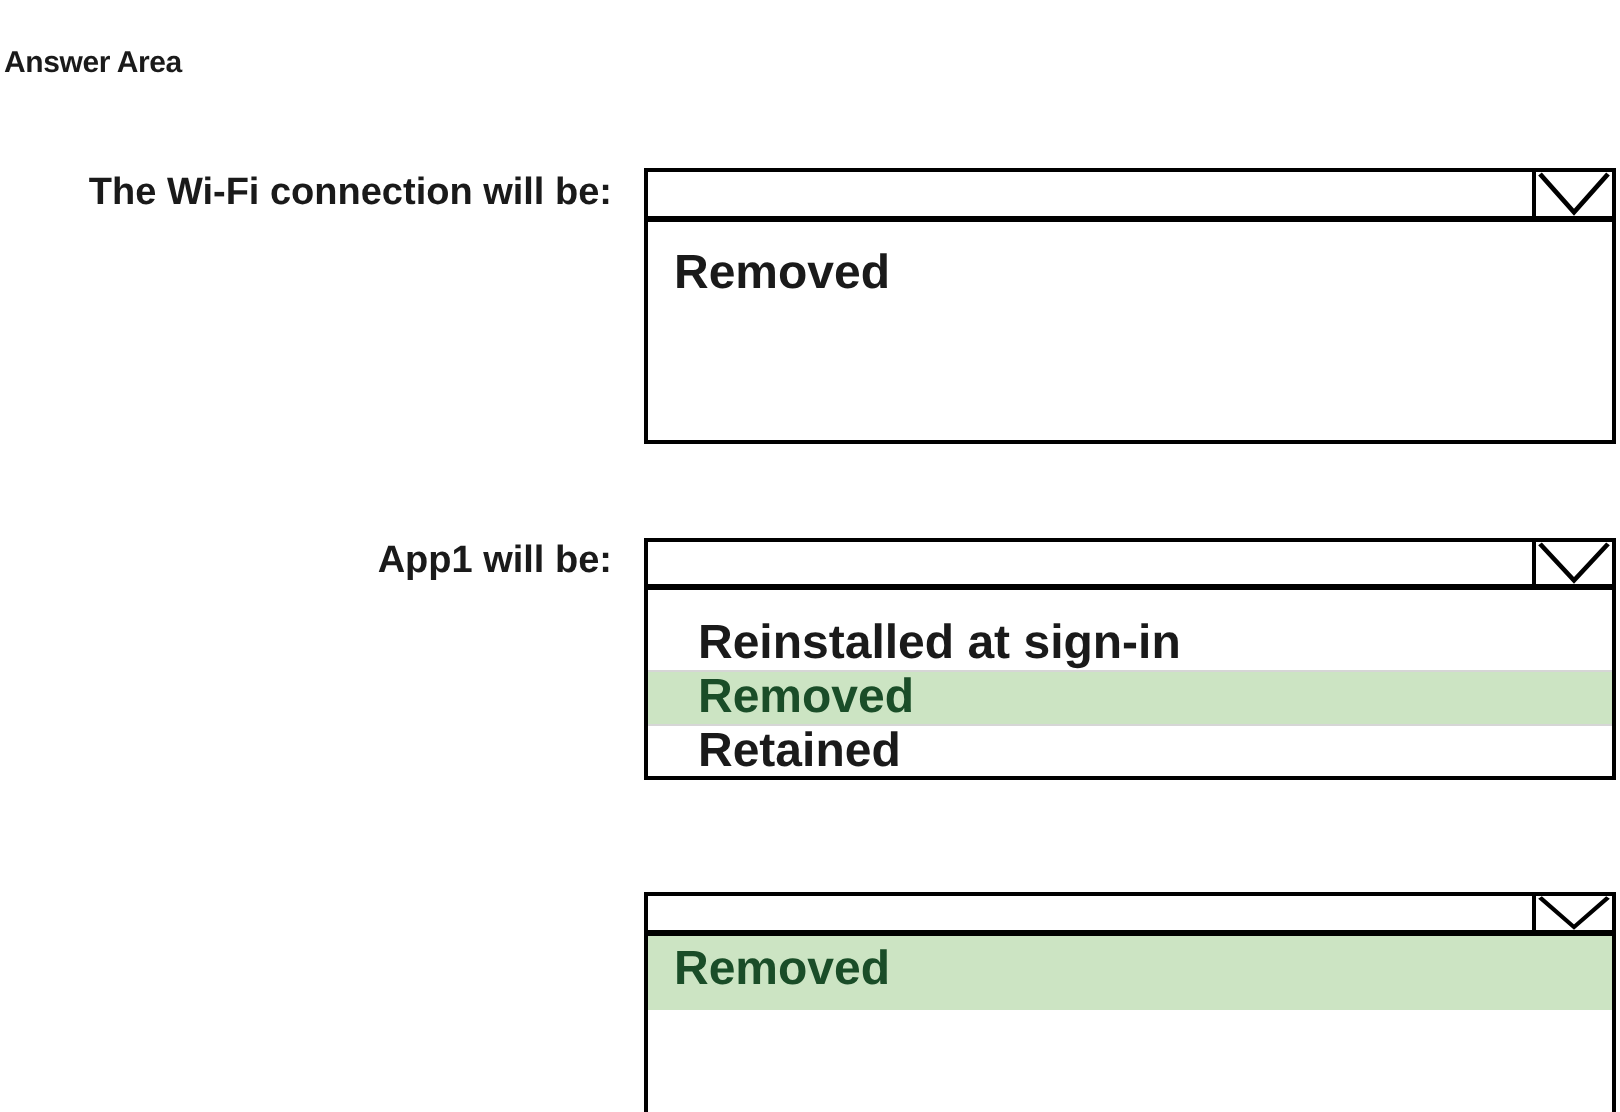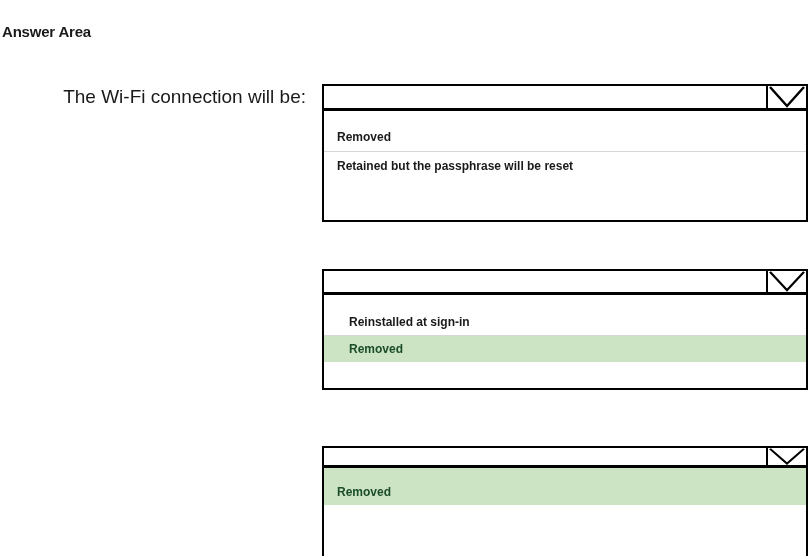--- a/index.html
+++ b/index.html
@@ -7,21 +7,21 @@
     position:relative; width:810px; height:556px; background:#ffffff;
     font-family:"Liberation Sans", sans-serif; overflow:hidden;
     color:#1a1a1a;
     margin-top:21px;
   }
   .title {
     position:absolute; left:2px; top:2px;
     font-size:15px; font-weight:bold; letter-spacing:-0.2px;
   }
   .qlabel {
-    position:absolute; right:504px; font-size:19px; font-weight:normal;
+    position:absolute; right:504px; font-size:19px; font-weight:bold;
     white-space:nowrap; text-align:right;
   }
   #q1-label { top:65px; }
   #q2-label { top:249px; }
   #q3-label { top:426px; }
 
   .dropdown { position:absolute; left:322px; width:486px; }
   #q1 { top:63px; }
   #q2 { top:248px; }
   #q3 { top:425px; }
@@ -45,21 +45,21 @@
   .dd-panel {
     box-sizing:border-box; border:2px solid #000; border-top-width:1px;
     background:#fff;
   }
   #q1 .dd-panel { height:112px; padding-top:12px; }
   #q2 .dd-panel { height:96px;  padding-top:13px; }
   #q3 .dd-panel { height:105px; padding-top:0; }
 
   .option {
     box-sizing:border-box; height:28px; display:flex; align-items:center;
-    padding-left:13px; font-size:12px; font-weight:bold; color:#1a1a1a;
+    padding-left:13px; font-size:24px; font-weight:bold; color:#1a1a1a;
     white-space:nowrap;
   }
   #q2 .option { height:27px;padding-left:25px; }
   #q3 .option { height:29px; }
   .option + .option { border-top:1px solid #d6d6d6; }
   .option.highlighted { background:#cce4c3; color:#1a4d28; }
   #q3 .option.highlighted {
     height:37px; align-items:flex-end; padding-bottom:6px;
   }
 </style>
@@ -75,36 +75,37 @@
     <div class="dd-select">
       <span class="dd-value"></span>
       <span class="dd-arrow">
         <svg viewBox="0 0 38 23" preserveAspectRatio="none">
             <polyline points="2,1 19,21 36,1" fill="none" stroke="#000" stroke-width="2.4"></polyline>
           </svg>
       </span>
     </div>
     <div class="dd-panel">
       <div class="option">Removed</div>
-      <div class="option">Retained but the passphrase will be reset</div>
     </div>
   </div>
 
+  <div class="qlabel" id="q2-label">App1 will be:</div>
   <div class="dropdown" id="q2">
     <div class="dd-select">
       <span class="dd-value"></span>
       <span class="dd-arrow">
         <svg viewBox="0 0 38 23" preserveAspectRatio="none">
             <polyline points="2,1 19,21 36,1" fill="none" stroke="#000" stroke-width="2.4"></polyline>
           </svg>
       </span>
     </div>
     <div class="dd-panel">
       <div class="option">Reinstalled at sign-in</div>
       <div class="option highlighted">Removed</div>
+      <div class="option">Retained</div>
     </div>
   </div>
 
   <div class="dropdown" id="q3">
     <div class="dd-select">
       <span class="dd-value"></span>
       <span class="dd-arrow">
         <svg viewBox="0 0 38 23" preserveAspectRatio="none">
             <polyline points="2,1 19,21 36,1" fill="none" stroke="#000" stroke-width="2.4"></polyline>
           </svg>

